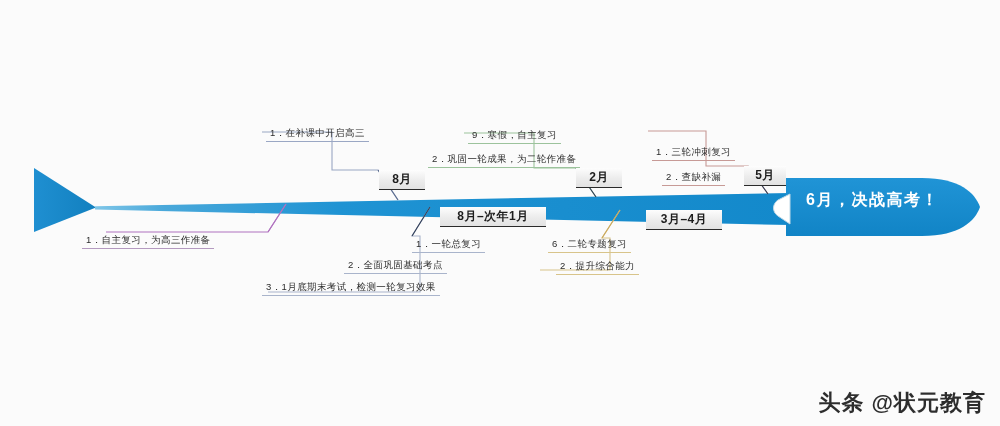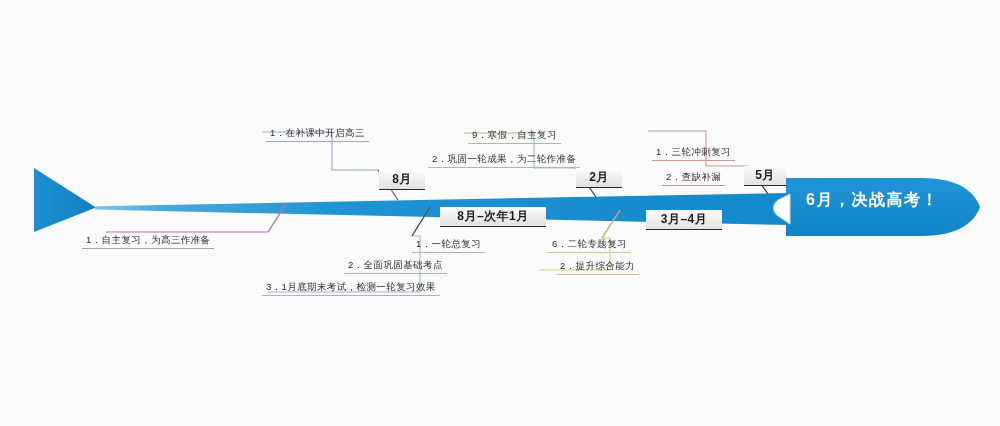--- a/index.html
+++ b/index.html
@@ -159,14 +159,15 @@
   <div class="task u-green" style="left:428px; top:152px;">2．巩固一轮成果，为二轮作准备</div>
 
   <div class="task u-gold" style="left:548px; top:237px;">6．二轮专题复习</div>
   <div class="task u-gold" style="left:525px; top:259px;margin-left:31px;">2．提升综合能力</div>
 
   <div class="task u-red" style="left:652px; top:125px;">1．三轮冲刺复习</div>
   <div class="task u-red" style="left:662px; top:150px;">2．查缺补漏</div>
 
   <div id="banner-text">6月，决战高考！</div>
 
+  <div id="watermark">头条 @状元教育</div>
 
 </div>
 
 </body></html>

